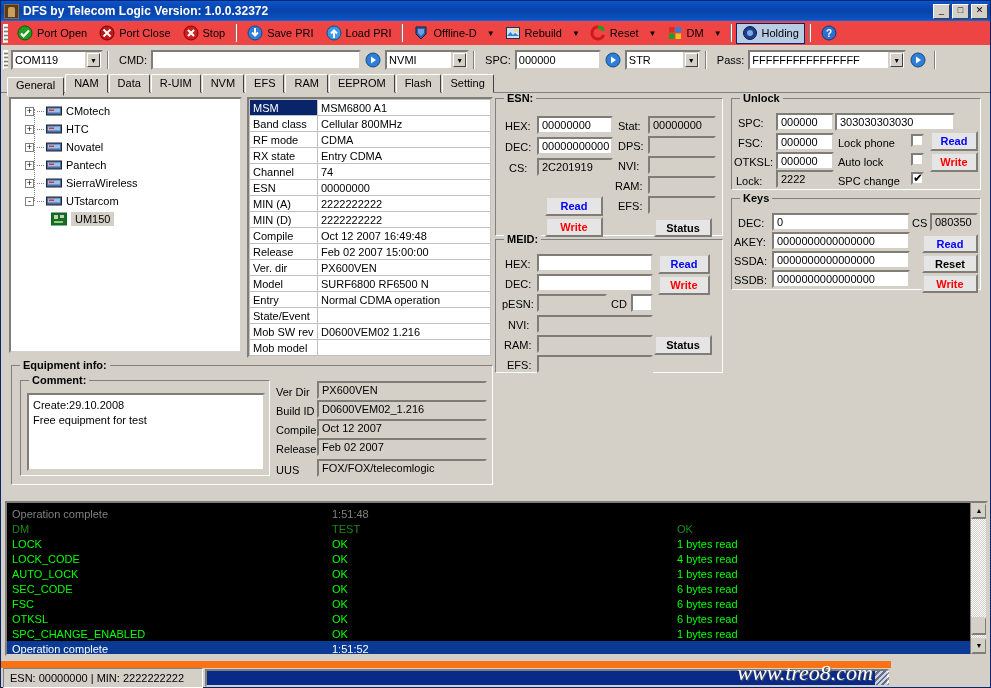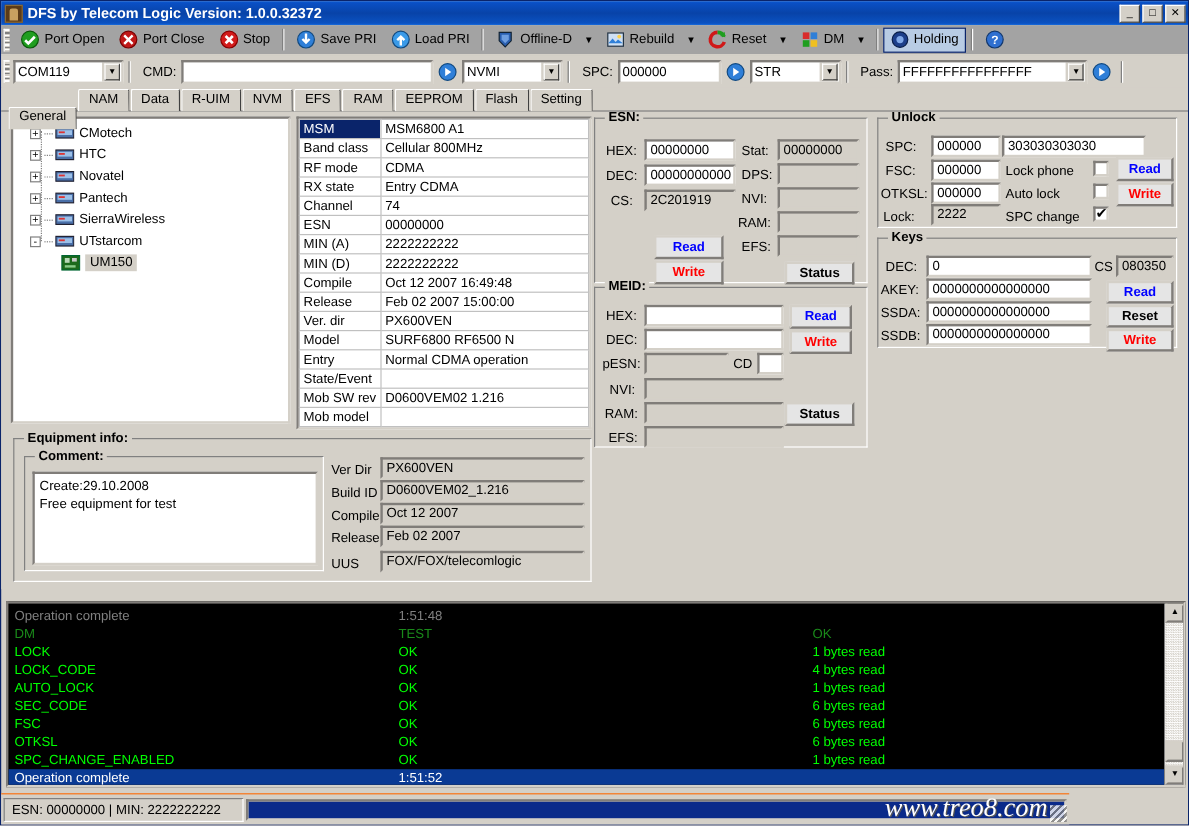--- a/index.html
+++ b/index.html
@@ -43,21 +43,21 @@
     background: #d4d0c8;
     border: 1px solid; border-color: #fff #404040 #404040 #fff;
     color: #000; font-size: 9px; line-height: 12px; text-align: center;
     font-family: "Liberation Sans", sans-serif;
   }
   .winbtn span{ display:block; transform: translateY(-1px); }
 
   
   .toolbar {
     height: 25px;
-    background: #a3a3a3;
+    background: #ef4444;
     display: flex; align-items: center;
     padding: 0 2px;
     border-bottom: 1px solid #d4d0c8;
   }
   .grip { width: 5px; height: 19px; margin-right: 3px;
     background: repeating-linear-gradient(to bottom,#fff 0 1px,#d4d0c8 1px 2px,#808080 2px 3px,#d4d0c8 3px 4px);
     border-left: 1px solid #fff; border-top:1px solid #fff;
   }
   .tb-item {
     display: flex; align-items: center; gap: 4px;
@@ -105,21 +105,21 @@
     border-bottom:1px solid #808080; background:#d4d0c8; position:relative; z-index:2;}
   .tab {
     padding: 2px 8px 3px 8px; margin-right: 1px;
     background: #d4d0c8; font-size: 11px;
     border: 1px solid; border-color: #fff #404040 #d4d0c8 #fff;
     border-radius: 2px 2px 0 0;
     position: relative; top: 1px;
   }
   .tab.active {
     font-weight: normal;
-    top: 16px; padding-top: 1px; padding-bottom: 4px;
+    top: 4px; padding-top: 1px; padding-bottom: 4px;
     border-bottom-color: #d4d0c8;
     z-index: 3;
   }
 
   
   .content { position: relative; height: 398px; background:#d4d0c8; padding: 4px; }
 
   .tree {
     position:absolute; left:8px; top:4px; width:233px; height:256px;
     background:#fff; border: 2px inset #d4d0c8; overflow:hidden;
@@ -201,21 +201,21 @@
     border:2px outset #d4d0c8; font-size:7px; text-align:center; line-height:11px;}
   .strack { position:absolute; top:16px; bottom:16px; left:0; right:0;
     background: repeating-conic-gradient(#d4d0c8 0% 25%, #fff 0% 50%) 0 0/2px 2px; }
   .sthumb { position:absolute; left:0; width:16px; height:18px; background:#d4d0c8;
     border:2px outset #d4d0c8; }
 
   
   .statusbar {
     position:absolute; left:0; bottom:0; width:890px; height:26px;
     background:#d4d0c8; display:flex; align-items:center; padding:2px 2px;
-    border-top:1px solid #f97316;
+    border-top:7px solid #f97316;
   }
   .st-cell { border:1px solid; border-color:#808080 #fff #fff #808080; height:20px;
     display:flex; align-items:center; padding:0 6px; font-size:11px; white-space:nowrap;}
   .progress { flex:1; height:18px; border:2px inset #d4d0c8; background:#d4d0c8;
     position:relative; overflow:hidden; margin-left:2px;}
   .progress .fill { position:absolute; left:0; top:0; bottom:0; width:100%;
     background:#0a2a8a; }
   .watermark {
     position:absolute; right:18px; bottom:1px; font-family:"Liberation Serif", serif;
     font-style:italic; font-size:22px; color:#fff; text-shadow: 1px 1px 0 #555;

